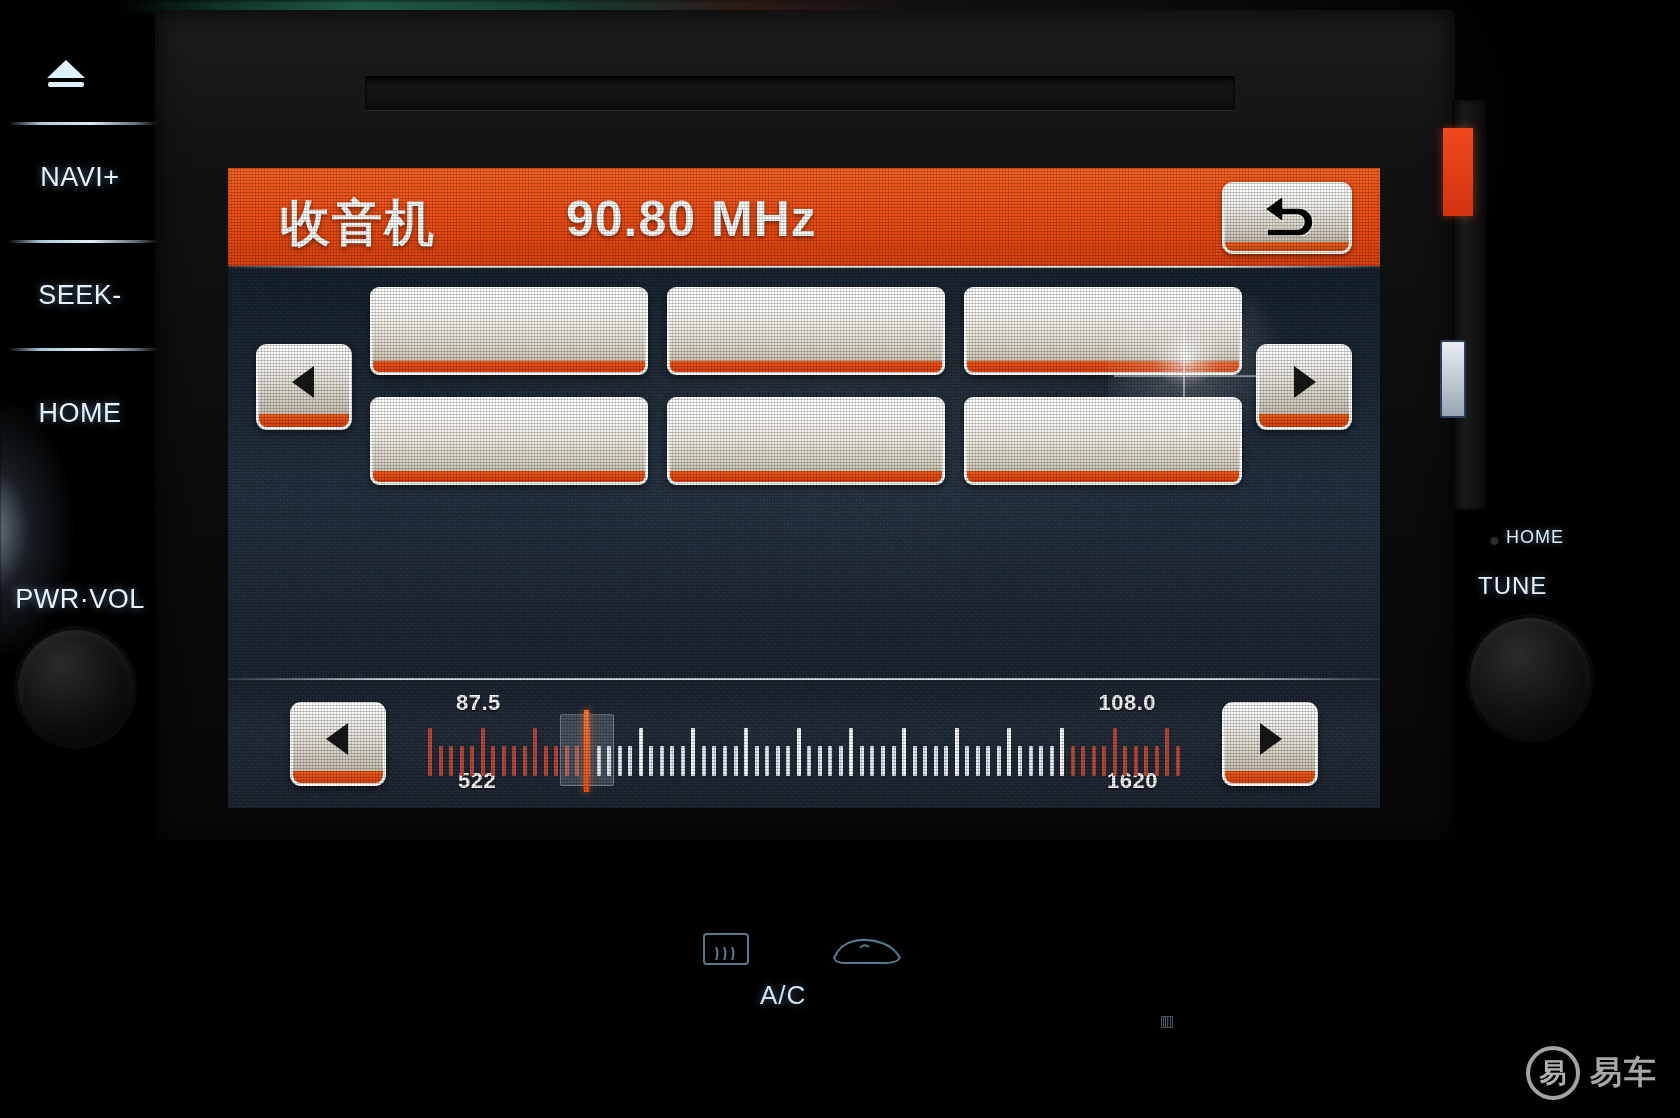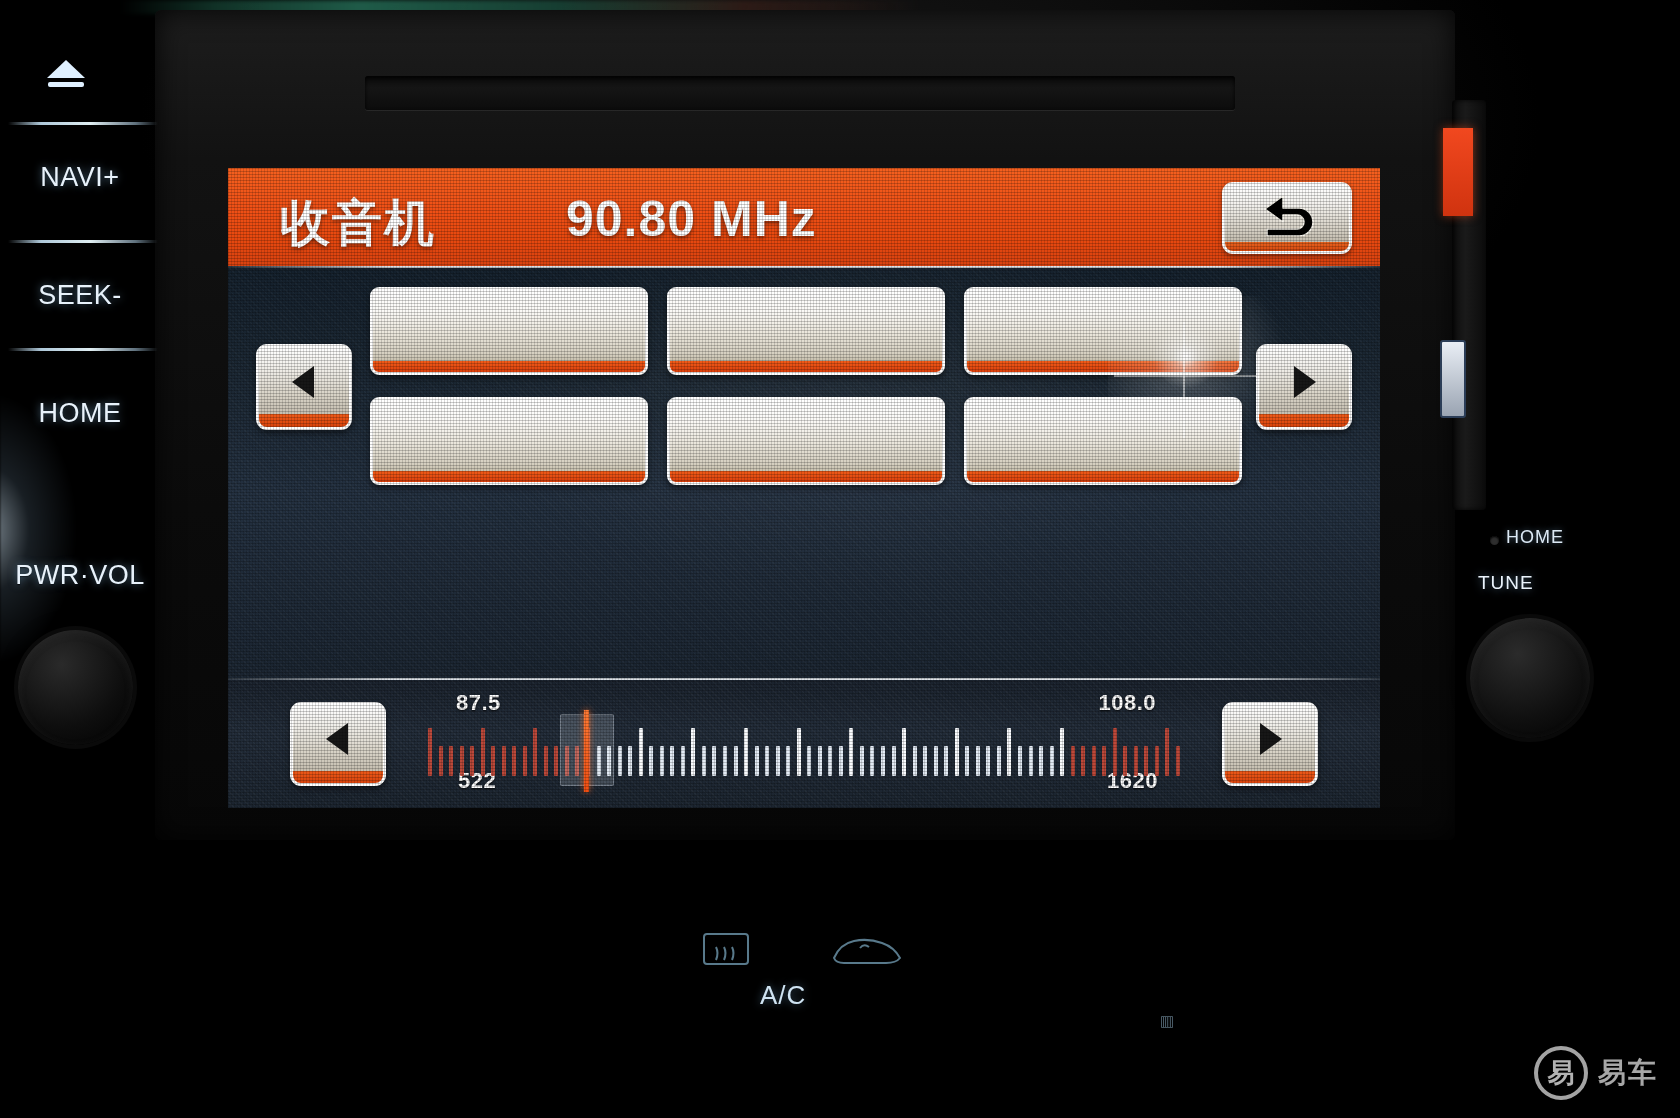--- a/index.html
+++ b/index.html
@@ -83,21 +83,21 @@
   }
   .reset-dot {
     position:absolute; left:1490px; top:536px; width:9px; height:9px; border-radius:50%;
     background:#2e2e2e; box-shadow: inset 0 1px 2px #000;
   }
   .reset-label {
     position:absolute; left:1506px; top:527px; color:#dce9f5; font-size:18px; letter-spacing:1px;
     text-shadow:0 0 6px rgba(150,200,240,.5);
   }
   .tune-label {
-    position:absolute; left:1478px; top:572px; color:#eaf3fc; font-size:19px; letter-spacing:1px;
+    position:absolute; left:1478px; top:572px; color:#eaf3fc; font-size:24px; letter-spacing:1px;
     text-shadow:0 0 8px rgba(150,210,255,.5);
   }
   .tune-knob {
     position:absolute; left:1470px; top:618px; width:120px; height:120px; border-radius:50%;
     background: radial-gradient(circle at 40% 30%, #2b2b2b, #101010 58%, #000 100%);
     box-shadow: 0 0 0 4px #090909, 0 0 18px rgba(0,0,0,.95), inset 0 3px 8px rgba(90,90,90,.2);
   }
   .card-slot-right {
     position:absolute; left:1452px; top:100px; width:34px; height:410px;
     background: linear-gradient(90deg,#0d0d0d,#1a1a1a 40%,#0b0b0b);
@@ -270,21 +270,21 @@
     display:flex; align-items:center; gap:10px; opacity:.82;
   }
   .wm-circle {
     width:54px; height:54px; border-radius:50%;
     border:4px solid rgba(255,255,255,.78);
     display:flex; align-items:center; justify-content:center;
     color:rgba(255,255,255,.85); font-size:27px; font-weight:700;
     font-family:"DejaVu Sans","Liberation Sans",sans-serif;
   }
   .wm-text {
-    color:rgba(255,255,255,.80); font-size:28px; font-weight:700;
+    color:rgba(255,255,255,.80); font-size:32px; font-weight:700;
     letter-spacing:2px;
     font-family:"DejaVu Sans","Liberation Sans",sans-serif;
   }
 </style>
 </head>
 <body>
 
 <div id="stage">
 
   <div class="dash-bg"></div>
@@ -300,21 +300,21 @@
         <rect x="4" y="24" width="36" height="5" rx="2" fill="#dff0ff"></rect>
       </svg>
     </div>
     <div class="hw-sep" style="top:122px;"></div>
     <div class="hw-btn" style="top:162px;">NAVI+</div>
     <div class="hw-sep" style="top:240px;"></div>
     <div class="hw-btn" style="top:280px;">SEEK-</div>
     <div class="hw-sep" style="top:348px;"></div>
     <div class="hw-btn" style="top:398px;">HOME</div>
     <div class="chrome-swoosh"></div>
-    <div class="hw-btn" style="top:560px;">PWR·VOL</div>
+    <div class="hw-btn" style="top:584px;">PWR·VOL</div>
     <div class="pwr-knob"></div>
   </div>
 
   <div class="card-slot-right"></div>
   <div class="card-red"></div>
   <div class="card-mini"></div>
 
   <div class="reset-dot"></div>
   <div class="reset-label">HOME</div>
   <div class="tune-label">TUNE</div>

